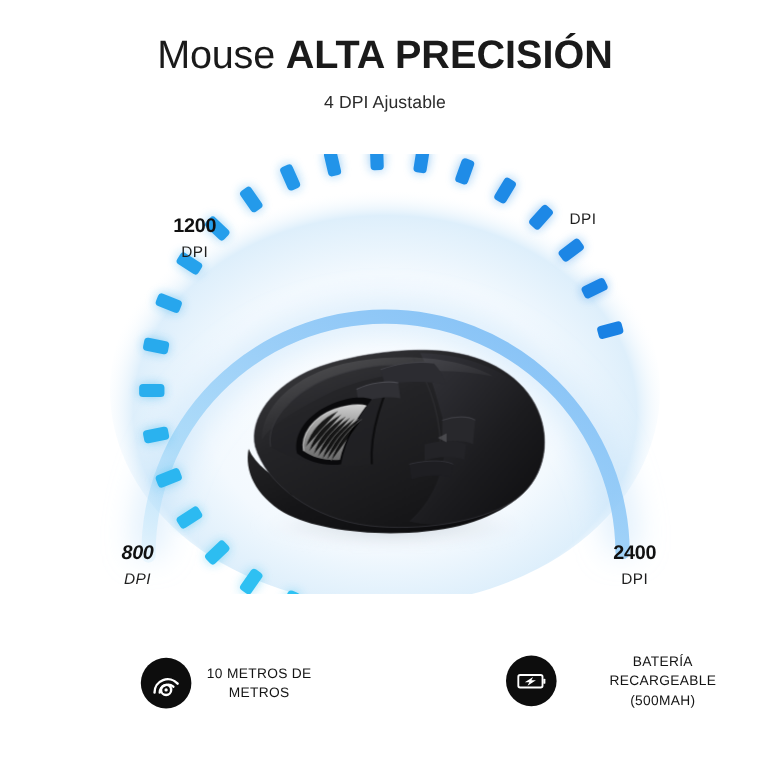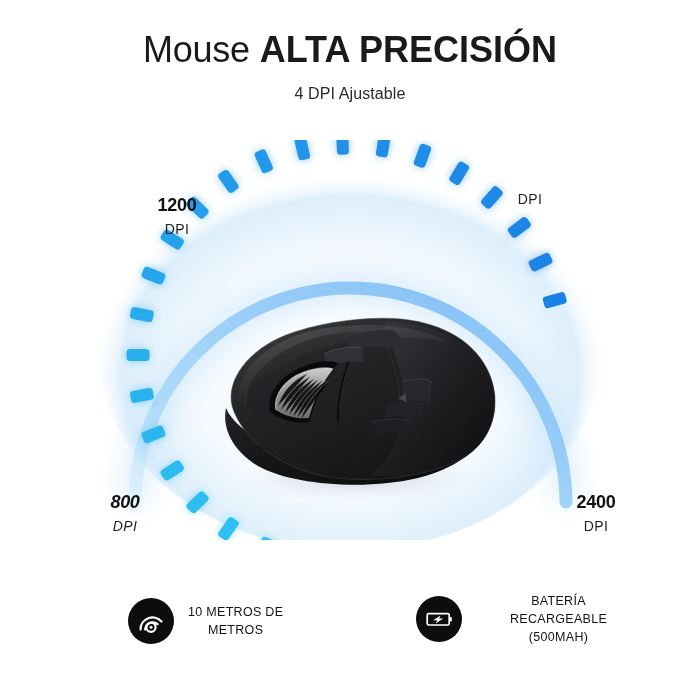--- a/index.html
+++ b/index.html
@@ -112,21 +112,21 @@
     width: 692px;
     height: 86px;
   }
   .feature {
     position: absolute;
     display: flex;
     align-items: center;
     gap: 14px;
   }
   .feature-range { left: 128px; top: 6px; }
-  .feature-batt  { left: 416px; top: 0px; gap: 48px; }
+  .feature-batt  { left: 460px; top: 0px; gap: 48px; }
 
   .feat-icon {
     width: 46px;
     height: 46px;
     border-radius: 50%;
     background: #0d0d0d;
     flex: 0 0 auto;
     display: flex;
     align-items: center;
     justify-content: center;
@@ -349,21 +349,21 @@
       <div class="dpi-value">1200</div>
       <div class="dpi-unit">DPI</div>
     </div>
     <div class="dpi-label dpi-1600" style="top:50px;left:470px;">
       <div class="dpi-unit">DPI</div>
     </div>
     <div class="dpi-label dpi-800" style="top:347px;left:65px;">
       <div class="dpi-value">800</div>
       <div class="dpi-unit">DPI</div>
     </div>
-    <div class="dpi-label dpi-2400" style="top:347px;left:536px;">
+    <div class="dpi-label dpi-2400" style="top:347px;left:517px;">
       <div class="dpi-value">2400</div>
       <div class="dpi-unit">DPI</div>
     </div>
 
     <div class="mouse-wrap" style="top:148px;">
       <svg class="mouse-svg" viewBox="0 0 330 215">
         <defs>
           <linearGradient id="bodyTop" x1="12%" y1="0%" x2="85%" y2="100%">
             <stop offset="0%" stop-color="#3b3b3e"></stop>
             <stop offset="34%" stop-color="#242427"></stop>

